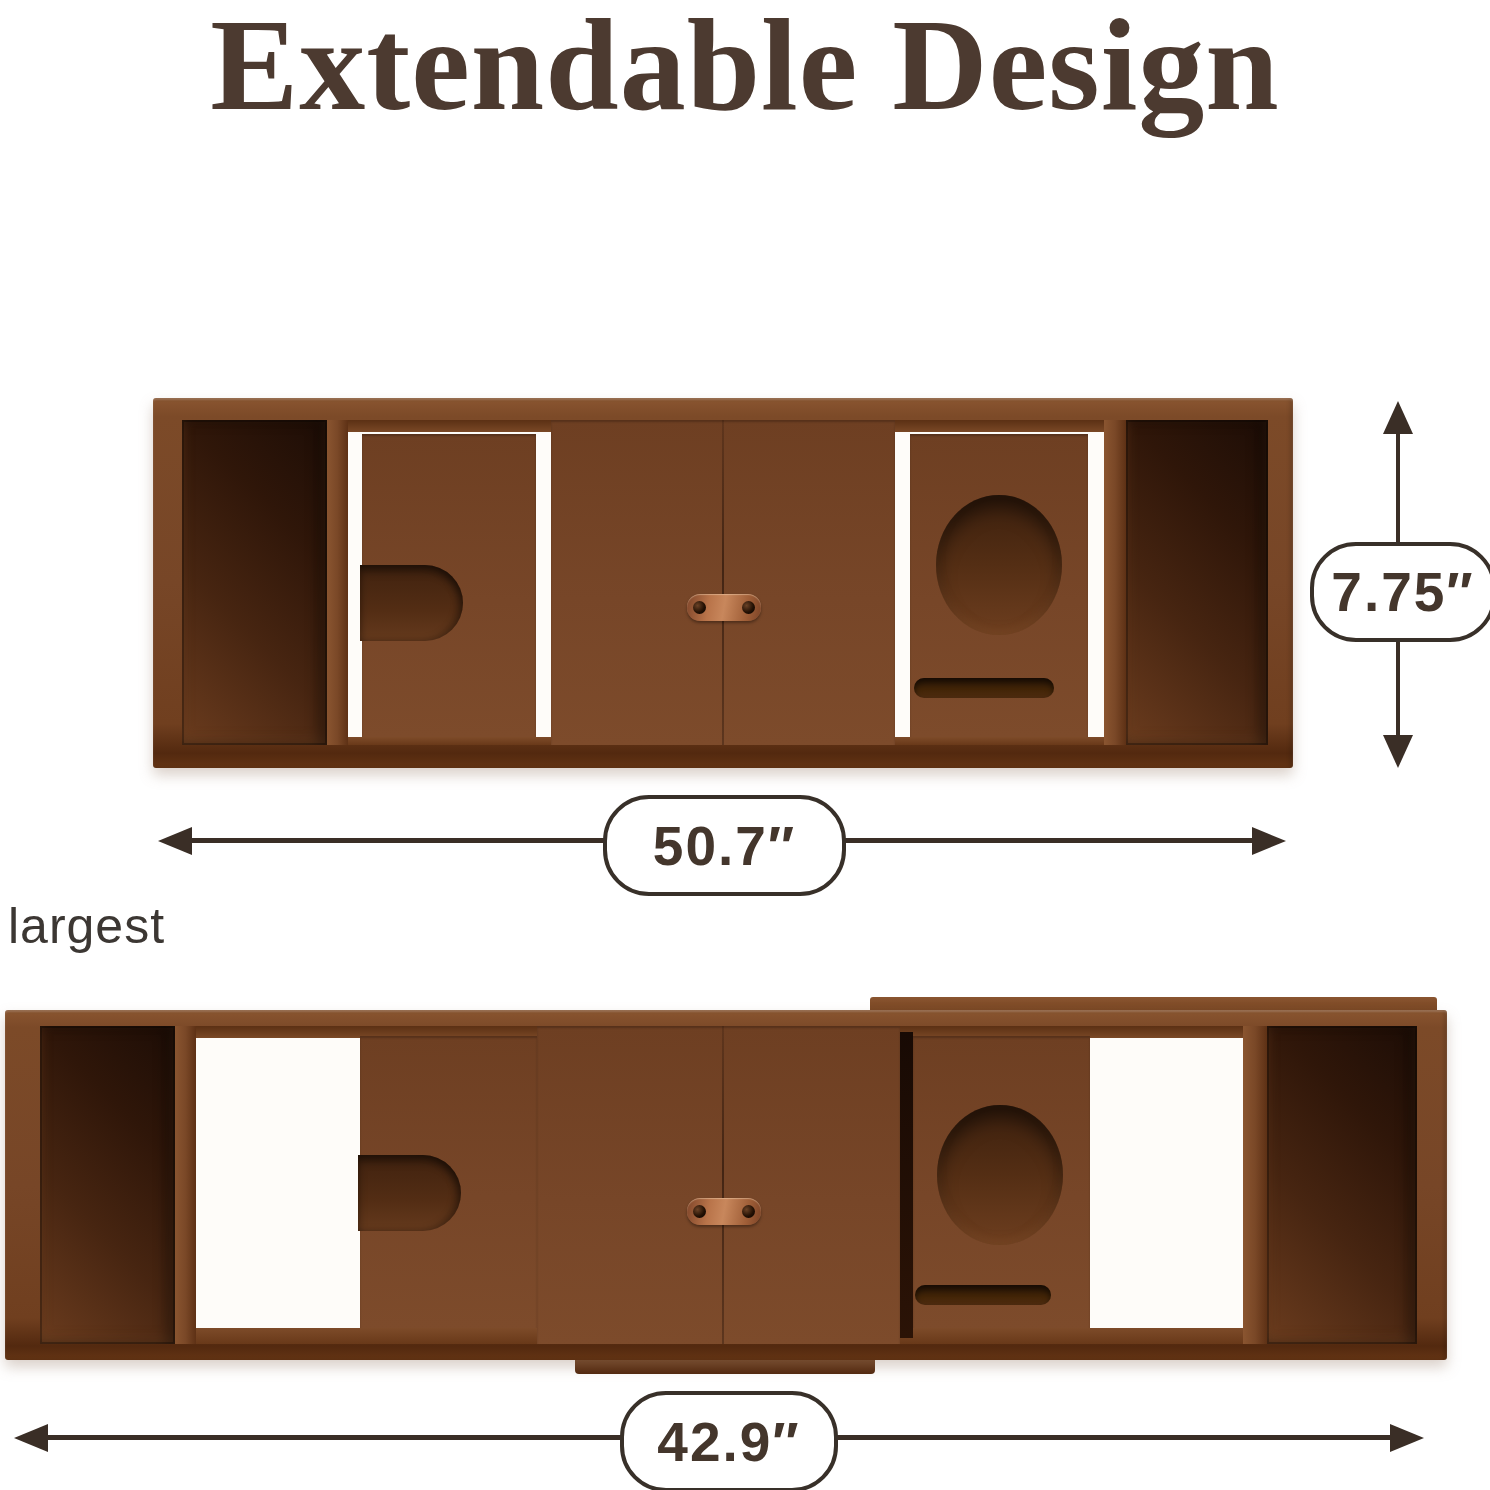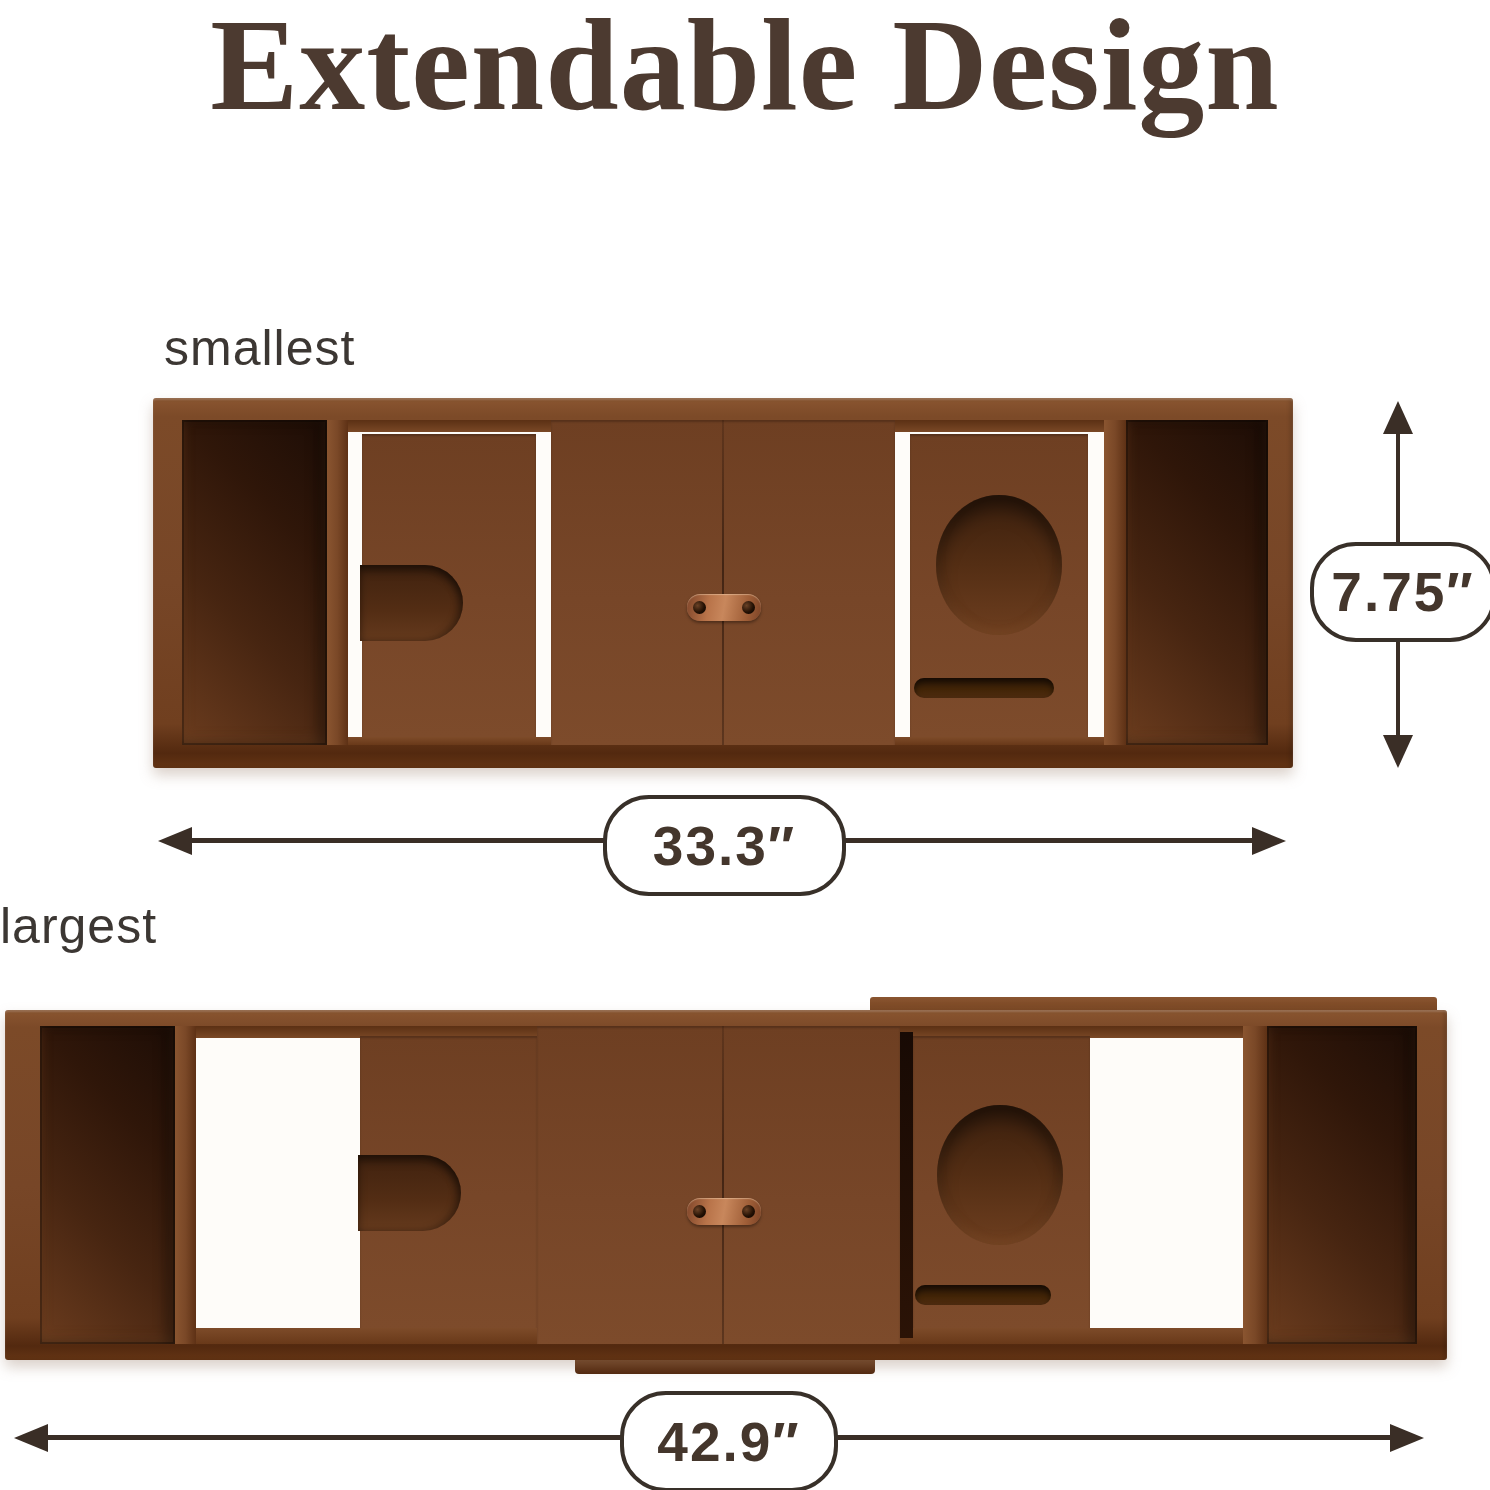--- a/index.html
+++ b/index.html
@@ -7,21 +7,21 @@
         font-family:"Liberation Sans","DejaVu Sans",sans-serif;}
 
   
   .title{position:absolute;left:0;top:-6px;width:100%;text-align:center;
          font-family:"Liberation Serif","DejaVu Serif",serif;font-weight:600;
          font-size:132px;line-height:1.08;color:#4c3a30;letter-spacing:1px;}
   .subtitle{position:absolute;left:0;top:160px;width:100%;text-align:center;
             font-size:66px;line-height:1.25;color:#4a423c;letter-spacing:1px;}
   .vlabel{position:absolute;font-size:50px;line-height:1;color:#3c3733;letter-spacing:1px;}
   .lab-small{left:164px;top:323px;}
-  .lab-large{left:0;top:901px;}
+  .lab-large{left:8px;top:901px;}
 
   
   .tray{position:absolute;border-radius:3px;
         background:linear-gradient(180deg,#8a5530 0%,#7c4a28 5%,#774627 50%,#703f1f 88%,#53290f 96%,#643414 100%);
         box-shadow:0 7px 14px rgba(150,120,100,.35), inset 0 2px 2px rgba(255,255,255,.18), inset -3px 0 4px rgba(0,0,0,.15);}
   .tray-small{left:153px;top:398px;width:1140px;height:370px;}
   .tray-large{left:5px;top:1010px;width:1442px;height:350px;}
   .deck{position:absolute;background:#fdfbf7;overflow:hidden;}
   .deck-small{left:29px;top:22px;width:1086px;height:325px;}
   .deck-large{left:35px;top:16px;width:1377px;height:318px;}
@@ -128,21 +128,20 @@
   .ws-badge{left:603px;top:795px;width:235px;height:93px;}
   .wl-badge{left:620px;top:1391px;width:210px;height:93px;}
 </style>
 </head>
 <body>
 
 <div class="page">
 
   <div class="title">Extendable Design</div>
 
-  <div class="vlabel lab-small">smallest</div>
 
   <div class="tray tray-small">
     <div class="deck deck-small">
       <div class="rail rail-top"></div>
       <div class="rail rail-bottom"></div>
       <div class="gap ts-gap1"></div>
       <div class="gap ts-gap2"></div>
       <div class="gap ts-gap3"></div>
       <div class="gap ts-gap4"></div>
       <div class="well ts-well-left"></div>
@@ -170,21 +169,21 @@
     <div class="dim-line hd-line"></div>
     <div class="ah hd-up"></div>
     <div class="ah hd-down"></div>
     <div class="badge hd-badge">7.75″</div>
   </div>
 
   <div>
     <div class="dim-line ws-line"></div>
     <div class="ah ws-left"></div>
     <div class="ah ws-right"></div>
-    <div class="badge ws-badge">33.3″</div>
+    <div class="badge ws-badge">50.7″</div>
   </div>
 
   <div class="vlabel lab-large">largest</div>
 
   <div class="tab tab-top"></div>
   <div class="tab tab-bottom"></div>
   <div class="tray tray-large">
     <div class="deck deck-large">
       <div class="rail rail-top"></div>
       <div class="rail rail-bottom"></div>

